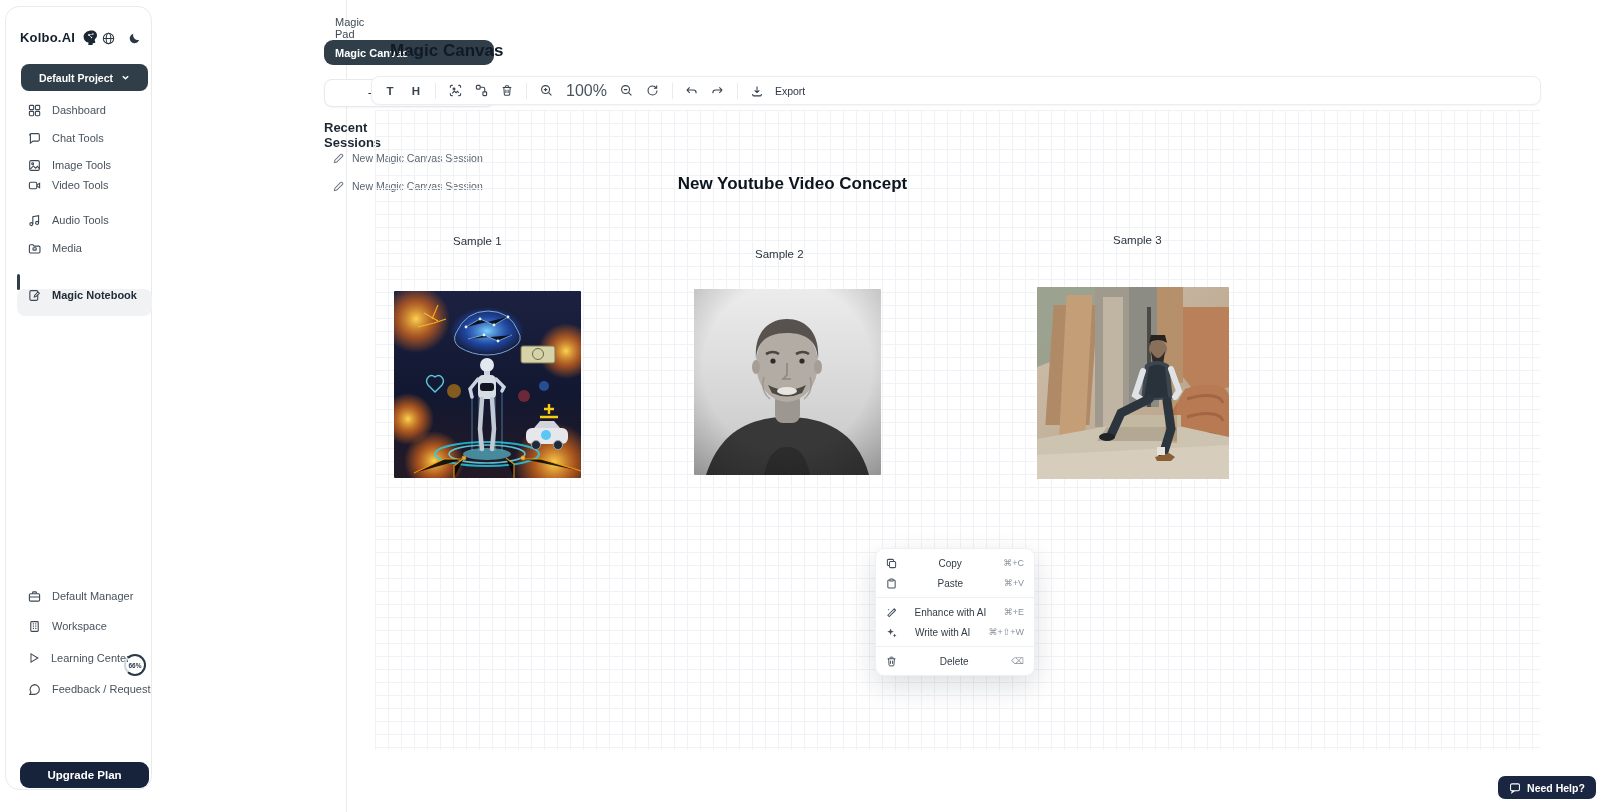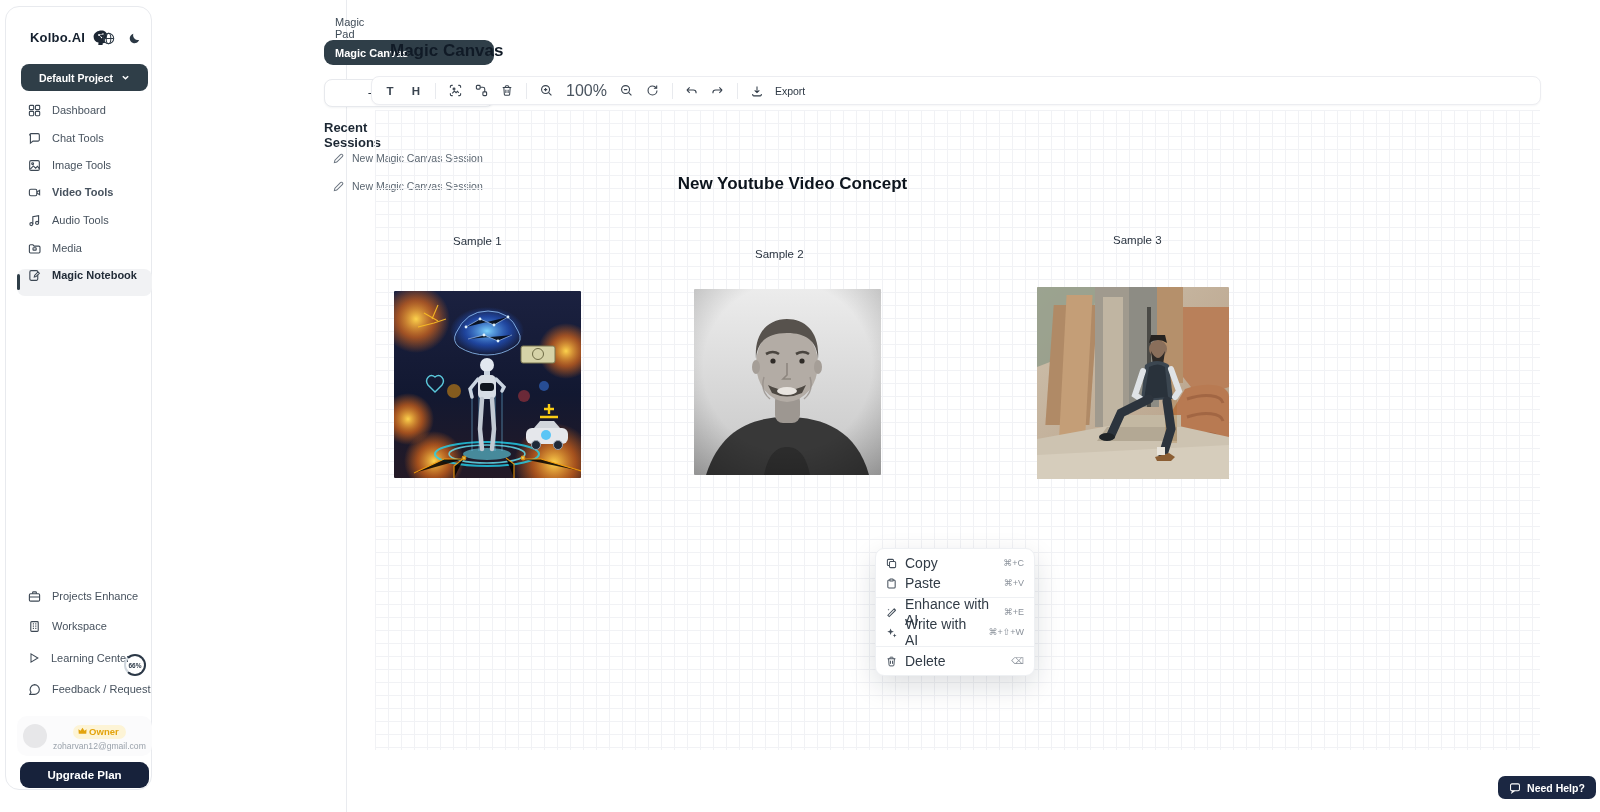--- a/index.html
+++ b/index.html
@@ -3,27 +3,27 @@
 <meta charset="utf-8">
 <style>
   * { margin:0; padding:0; box-sizing:border-box; }
   html,body { width:1600px; height:812px; overflow:hidden; }
   body { font-family:"Liberation Sans","DejaVu Sans",sans-serif; background:#ffffff; color:#313b46; position:relative; }
   .abs { position:absolute; }
   svg { display:block; }
 
   
   .sidebar { left:5px; top:6px; width:147px; height:784px; background:#fff; border:1px solid #e8eaee; border-radius:14px; }
-  .logo-row { left:24px; top:22px; display:flex; align-items:center; gap:7px; }
+  .logo-row { left:14px; top:22px; display:flex; align-items:center; gap:7px; }
   .logo-text { font-size:13px; font-weight:bold; color:#15202e; letter-spacing:.2px; }
   .topicon { color:#2c3945; }
   .project-btn { left:15px; top:57px; width:127px; height:27px; background:#2f3e48; color:#fff; border:none; border-radius:8px; font-size:10.5px; font-weight:bold; display:flex; align-items:center; justify-content:center; gap:8px; cursor:pointer; font-family:inherit; }
   .nav-item { left:11px; width:135px; height:27px; display:flex; align-items:flex-start; gap:11px; padding-left:11px; border-radius:8px; font-size:11px; color:#47525e; cursor:pointer; }
   .nav-item .ic { color:#3d4854; flex:0 0 auto; }
-  .nav-item.active { background:#f1f2f4; color:#222c38; font-weight:bold; }
+  .nav-item.active { background:#f1f2f4; color:#222c38; font-weight:bold;margin-top:20px; }
   .active-bar { left:11px; width:3px; height:16px; background:#2f3e48; border-radius:2px; }
   .prog-badge { width:22px; height:22px; border-radius:50%; border:2px solid #2b3847; border-left-color:#cfd6dd; display:flex; align-items:center; justify-content:center; font-size:6.5px; font-weight:bold; color:#2b3847; }
   .profile-card { left:11px; top:709px; width:135px; height:40px; background:#fbfbfc; border-radius:10px; display:flex; align-items:center; padding:0 6px; gap:6px; }
   .avatar { width:24px; height:24px; border-radius:50%; background:#e7e7e9; flex:0 0 auto; }
   .owner-badge { background:#fdf4d6; color:#e3a30c; font-size:9.5px; font-weight:bold; border-radius:8px; padding:1px 7px 2px 5px; display:inline-flex; align-items:center; gap:2px; }
   .profile-email { font-size:8.6px; color:#9aa2ab; margin-top:2px; white-space:nowrap; }
   .upgrade-btn { left:14px; top:755px; width:129px; height:26px; background:#17223b; color:#fff; border:none; border-radius:9px; font-size:11.5px; font-weight:bold; cursor:pointer; font-family:inherit; }
 
   
   .session-panel { left:155px; top:0; width:192px; height:812px; border-right:1px solid #e9ebef; background:#fff; }
@@ -47,21 +47,21 @@
       linear-gradient(to bottom, #f1f2f5 1px, transparent 1px);
     background-size:13px 13px; }
   .canvas-title { left:600px; top:174px; width:385px; text-align:center; font-size:17px; font-weight:bold; color:#0c141d; }
   .sample-label { font-size:11.5px; color:#2a3440; }
   .sample-img { border-radius:1px; overflow:hidden; }
 
   
   .context-menu { left:875px; top:548px; width:160px; background:#fff; border:1px solid #eef0f3; border-radius:9px; box-shadow:0 10px 28px rgba(15,25,40,.14); padding:4px 0; }
   .menu-row { height:20px; display:flex; align-items:center; gap:8px; padding:0 10px; cursor:pointer; }
   .menu-row .ic { color:#434e5a; flex:0 0 auto; }
-  .menu-label { font-size:14px; color:#313b46; flex:1; }
+  .menu-label { font-size:10px; color:#313b46; flex:1;text-align:center; }
   .menu-shortcut { font-size:9px; color:#8b929b; }
   .menu-div { height:1px; background:#eef0f3; margin:4px 0; }
 
   .help-btn { left:1498px; top:776px; width:98px; height:23px; background:#1b2742; border:none; border-radius:7px; color:#fff; font-size:10.5px; font-weight:bold; display:flex; align-items:center; justify-content:center; gap:6px; cursor:pointer; font-family:inherit; }
 </style>
 </head>
 <body>
 
 <aside class="abs sidebar">
   <div class="abs logo-row">
@@ -118,21 +118,21 @@
   <div class="abs nav-item" style="top:152px;">
     <span class="ic">
         <svg width="13" height="13" viewBox="0 0 14 14" fill="none" stroke="currentColor" stroke-width="1.2">
           <rect x="1.8" y="1.8" width="10.4" height="10.4" rx="1.5"></rect>
           <circle cx="5" cy="5" r="1"></circle>
           <path d="M2.5 11l3.3-3.5 2.4 2.3 2-2 2 2.6"></path>
         </svg>
       </span>
     <span>Image Tools</span>
   </div>
-  <div class="abs nav-item" style="top:179px;font-weight:bold;">
+  <div class="abs nav-item" style="top:172px;">
     <span class="ic">
         <svg width="13" height="13" viewBox="0 0 14 14" fill="none" stroke="currentColor" stroke-width="1.2">
           <rect x="1.5" y="3.5" width="8" height="7" rx="1.5"></rect>
           <path d="M9.5 6.6l3-2v4.8l-3-2"></path>
         </svg>
       </span>
     <span>Video Tools</span>
   </div>
   <div class="abs nav-item" style="top:207px;">
     <span class="ic">
@@ -164,21 +164,21 @@
   </div>
   <div class="abs active-bar" style="top:267px;"></div>
 
   <div class="abs nav-item" style="top:583px;">
     <span class="ic">
         <svg width="13" height="13" viewBox="0 0 14 14" fill="none" stroke="currentColor" stroke-width="1.2">
           <rect x="1.5" y="4" width="11" height="8" rx="1.3"></rect>
           <path d="M5 4V2.8A.8.8 0 015.8 2h2.4a.8.8 0 01.8.8V4M1.5 7.5h11"></path>
         </svg>
       </span>
-    <span>Projects Enhance</span>
+    <span>Default Manager</span>
   </div>
   <div class="abs nav-item" style="top:613px;">
     <span class="ic">
         <svg width="13" height="13" viewBox="0 0 14 14" fill="none" stroke="currentColor" stroke-width="1.2">
           <rect x="3" y="1.8" width="8" height="10.4" rx="1"></rect>
           <path d="M5.2 4.2h1.2M7.8 4.2H9M5.2 6.6h1.2M7.8 6.6H9M5.2 9h1.2M7.8 9H9"></path>
         </svg>
       </span>
     <span>Workspace</span>
   </div>
@@ -195,35 +195,20 @@
   </div>
   <div class="abs nav-item" style="top:676px;">
     <span class="ic">
         <svg width="13" height="13" viewBox="0 0 14 14" fill="none" stroke="currentColor" stroke-width="1.2">
           <path d="M7 1.8a5.2 5.2 0 015.2 5.2A5.2 5.2 0 017 12.2H2l1.2-2.2A5.2 5.2 0 017 1.8z"></path>
         </svg>
       </span>
     <span>Feedback / Request</span>
   </div>
 
-  <div class="abs profile-card">
-    <span class="avatar"></span>
-    <span style="flex:1;text-align:center;">
-      <span class="owner-badge">
-        <svg width="9" height="8" viewBox="0 0 12 10" fill="#e3a30c">
-            <path d="M1 8.5L.6 2.8l2.8 2L6 .8l2.6 4 2.8-2-.4 5.7z"></path>
-          </svg>
-        <span>Owner</span>
-      </span>
-      <div class="profile-email">zoharvan12@gmail.com</div>
-    </span>
-    <svg width="7" height="9" viewBox="0 0 8 10" fill="none" stroke="#9aa2ab" stroke-width="1.1">
-        <path d="M1.5 3.5L4 1l2.5 2.5M1.5 6.5L4 9l2.5-2.5"></path>
-      </svg>
-  </div>
 
   <button class="abs upgrade-btn">Upgrade Plan</button>
 </aside>
 
 <aside class="abs session-panel">
   <div class="abs pad-tab">Magic Pad</div>
   <div class="abs canvas-tab">
     <span>Magic Canvas</span>
   </div>
   <button class="abs new-session-btn">

